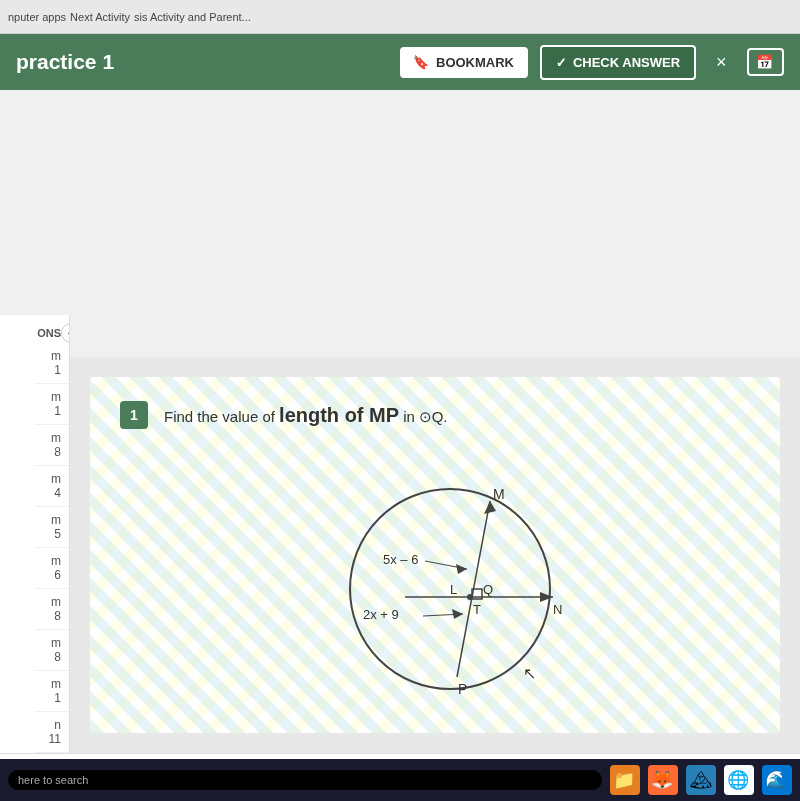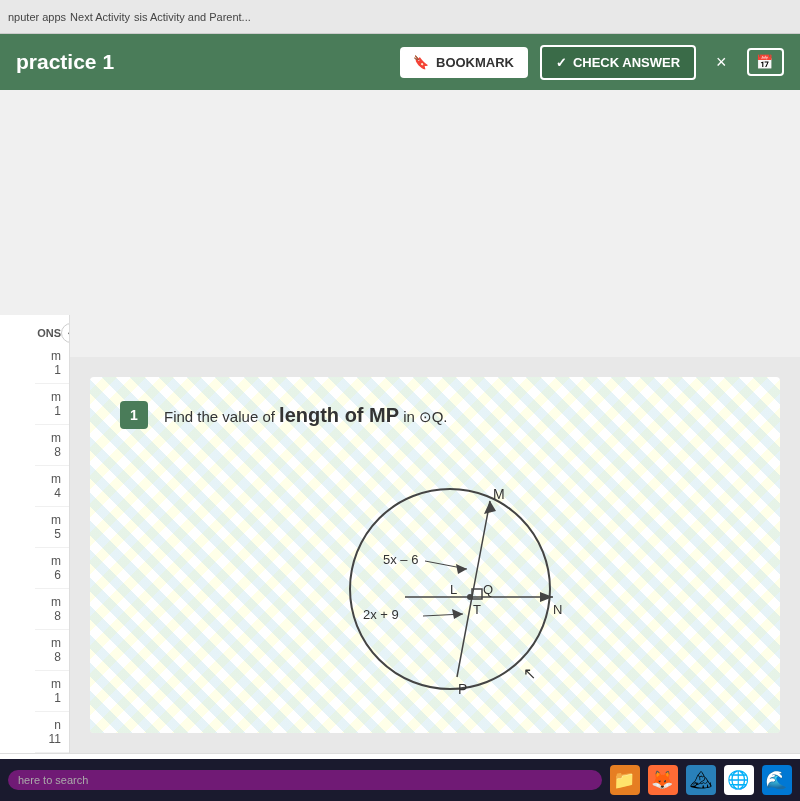--- a/index.html
+++ b/index.html
@@ -256,21 +256,21 @@
       display: flex;
       align-items: center;
       padding: 0 8px;
       gap: 8px;
       position: absolute;
       bottom: 0;
       left: 0;
       right: 0;
     }
     .taskbar-search {
-      background: #701a75;
+      background: #000000;
       color: #aaa;
       font-size: 11px;
       padding: 4px 10px;
       border-radius: 12px;
       flex: 1;
     }
     .taskbar-icon {
       width: 30px;
       height: 30px;
       border-radius: 4px;

